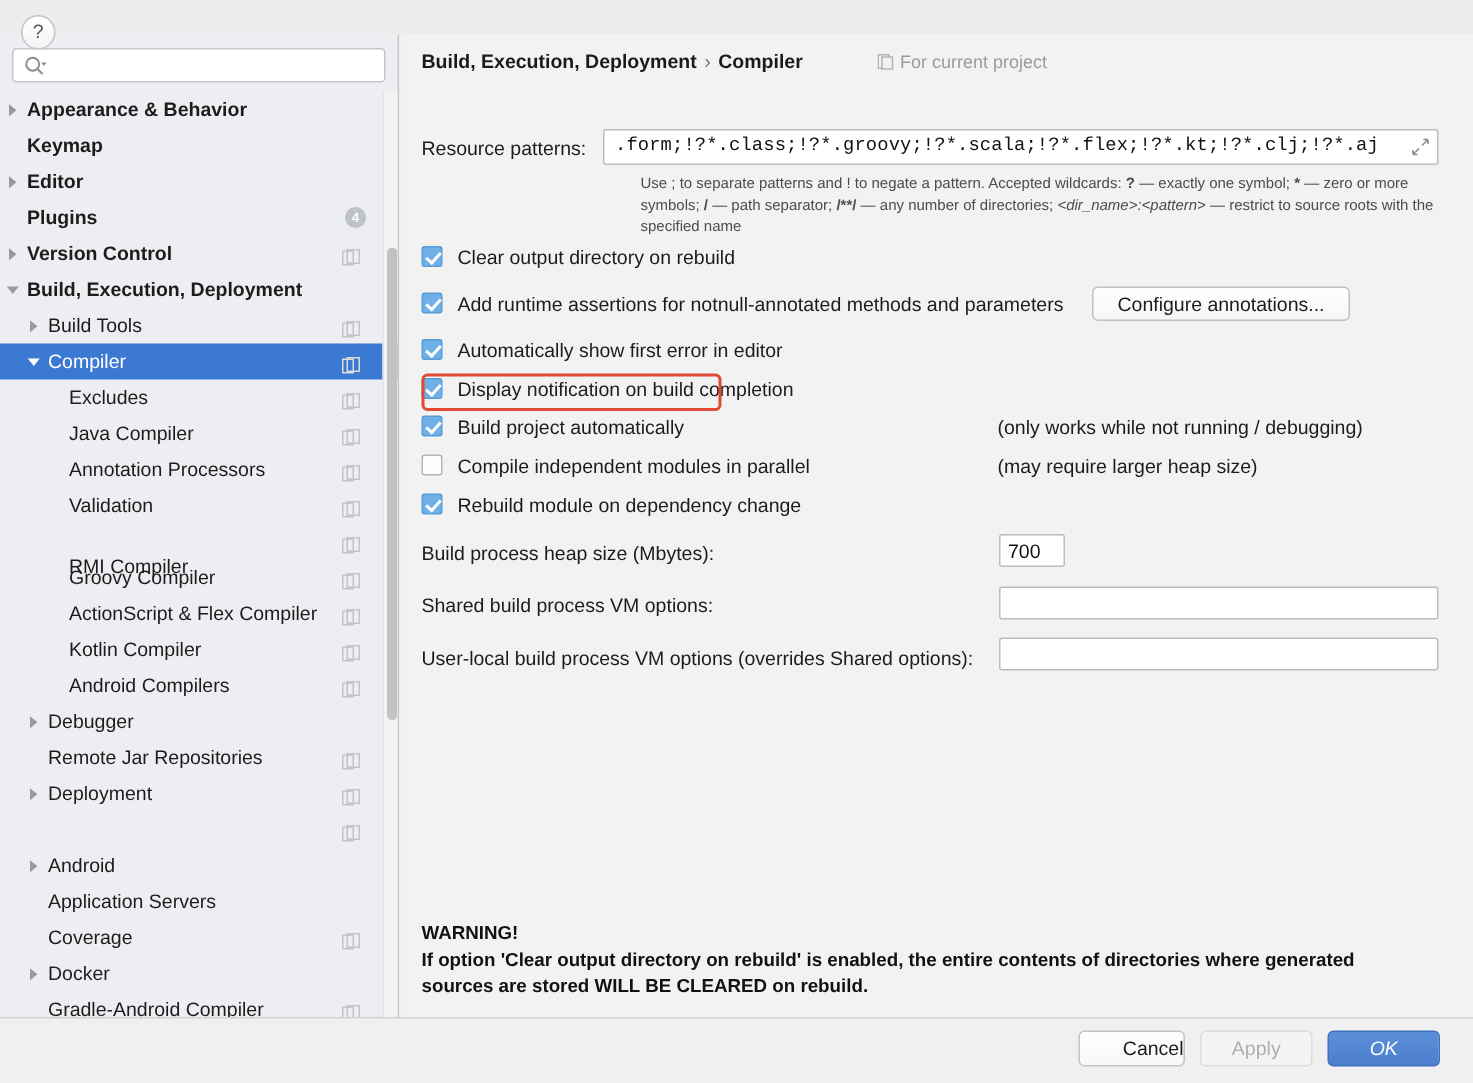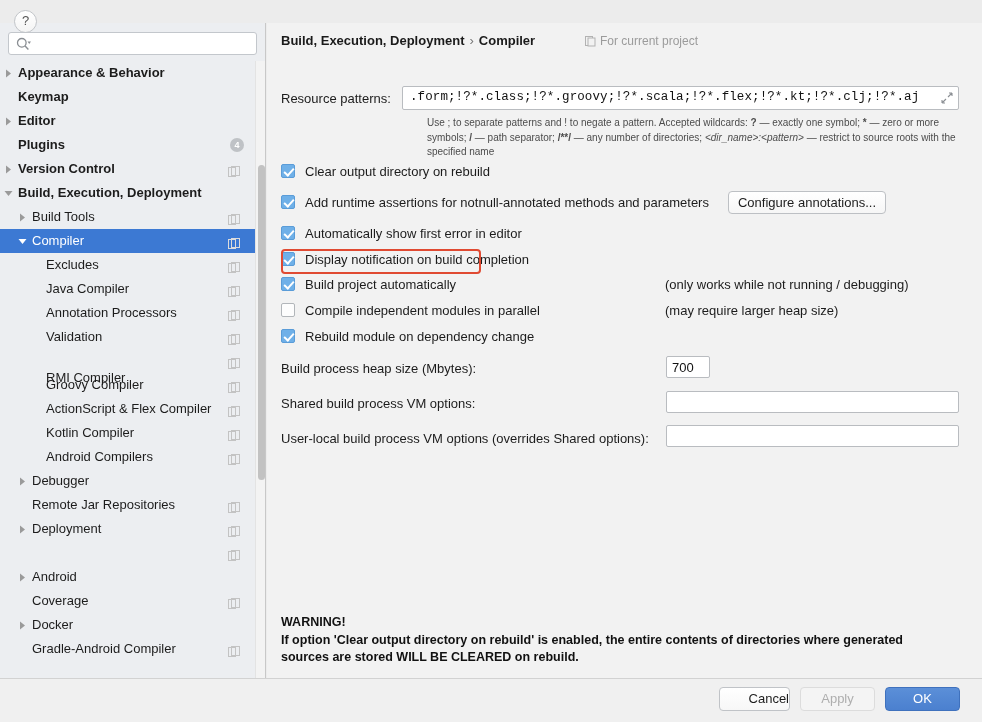--- a/index.html
+++ b/index.html
@@ -545,20 +545,21 @@
             </svg></span></div>
         <div class="tree-row"><span class="proj-icon"><svg width="12" height="12" viewBox="0 0 12 12">
               <rect x="0.5" y="1.5" width="7" height="9" fill="none" stroke="#c3c3c3"></rect>
               <rect x="3.5" y="0.5" width="8" height="9" fill="none" stroke="#c3c3c3"></rect>
             </svg></span></div>
         <div class="tree-row"><span class="arrow" style="left: 16px;">
             <svg width="9" height="9" viewBox="0 0 9 9">
               <polygon points="2,0.5 7,4.5 2,8.5" fill="#9a9a9a"></polygon>
             </svg>
           </span><span class="lbl" style="margin-left: 32px;">Android</span></div>
+        <div class="tree-row"><span class="lbl" style="margin-left: 32px;">Application Servers</span></div>
         <div class="tree-row"><span class="lbl" style="margin-left: 32px;">Coverage</span><span class="proj-icon"><svg width="12" height="12" viewBox="0 0 12 12">
               <rect x="0.5" y="1.5" width="7" height="9" fill="none" stroke="#c3c3c3"></rect>
               <rect x="3.5" y="0.5" width="8" height="9" fill="none" stroke="#c3c3c3"></rect>
             </svg></span></div>
         <div class="tree-row"><span class="arrow" style="left: 16px;">
             <svg width="9" height="9" viewBox="0 0 9 9">
               <polygon points="2,0.5 7,4.5 2,8.5" fill="#9a9a9a"></polygon>
             </svg>
           </span><span class="lbl" style="margin-left: 32px;">Docker</span></div>
         <div class="tree-row"><span class="lbl" style="margin-left: 32px;">Gradle-Android Compiler</span><span class="proj-icon"><svg width="12" height="12" viewBox="0 0 12 12">
@@ -602,21 +603,21 @@
 
     <div class="cbrow" style="top:139px;">
       <span class="cb on"></span>
       <span class="cb-label">Clear output directory on rebuild</span>
     </div>
 
     <div class="cbrow" style="top:170px;">
       <span class="cb on"></span>
       <span class="cb-label">Add runtime assertions for notnull-annotated methods and parameters</span>
     </div>
-    <div class="btn" style="top:168px; left:461px; width:158px; height:23px; line-height:21px;">Configure annotations...</div>
+    <div class="btn" style="top:168px; left:461px; width:172px; height:23px; line-height:21px;">Configure annotations...</div>
 
     <div class="cbrow" style="top:201px;">
       <span class="cb on"></span>
       <span class="cb-label">Automatically show first error in editor</span>
     </div>
 
     <div class="cbrow" style="top:227px;">
       <span class="cb on"></span>
       <span class="cb-label">Display notification on build completion</span>
     </div>
@@ -653,15 +654,15 @@
       <div>sources are stored WILL BE CLEARED on rebuild.</div>
     </div>
   </div>
 
   <div class="redbox"></div>
 
   <div class="footer"></div>
   <div class="help-btn">?</div>
   <div class="fbtn normal" style="left:719px; width:71px;text-align:right;">Cancel</div>
   <div class="fbtn disabled" style="left:800px; width:75px;">Apply</div>
-  <div class="fbtn primary" style="left:885px; width:75px;">OK</div>
+  <div class="fbtn primary" style="left:885px; width:75px;font-style:italic;">OK</div>
 
 </div>
 
 </body></html>

